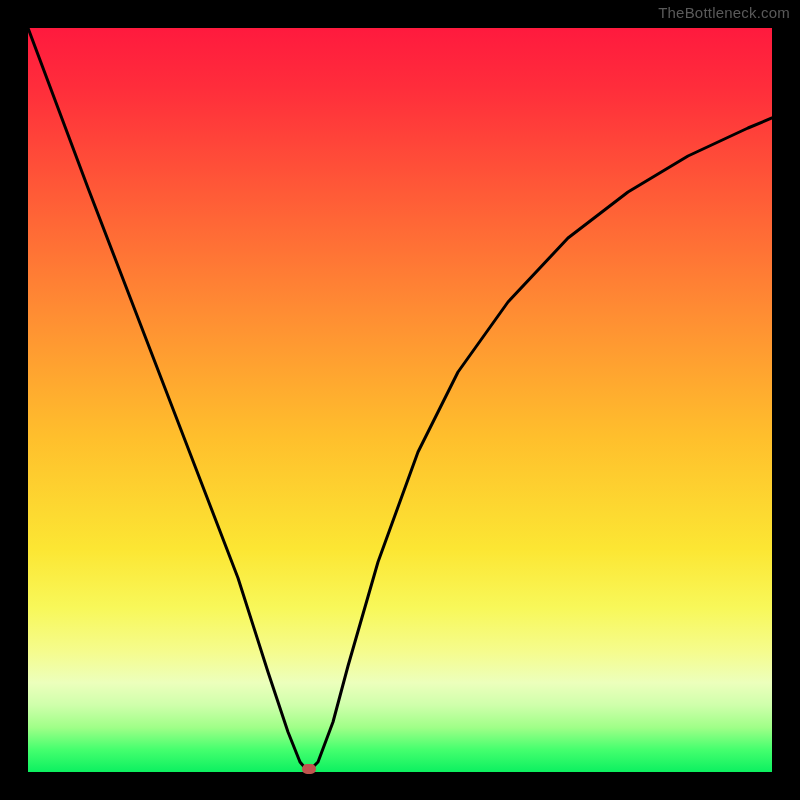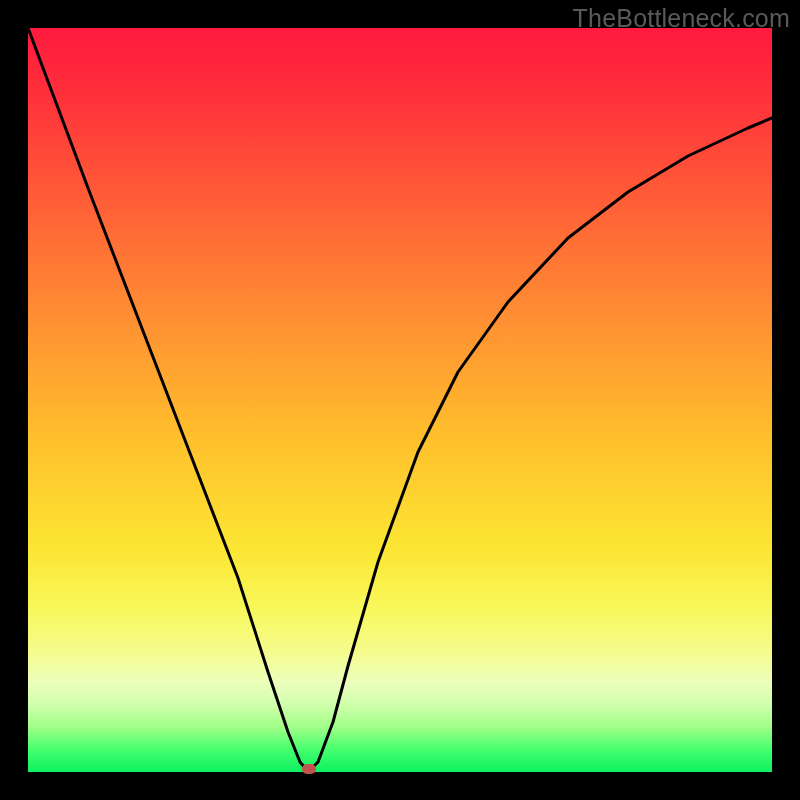--- a/index.html
+++ b/index.html
@@ -52,21 +52,21 @@
     position: absolute;
     width: 14px;
     height: 10px;
     border-radius: 5px;
     transform: translate(-50%, -50%);
   }
   .watermark {
     position: absolute;
     top: 4px;
     right: 10px;
-    font-size: 25px;
+    font-size: 15px;
     font-weight: 500;
     color: #5a5a5a;
     letter-spacing: 0.2px;
   }
 </style>
 </head>
 <body>
 
 <div class="frame">
   <div class="plot">

